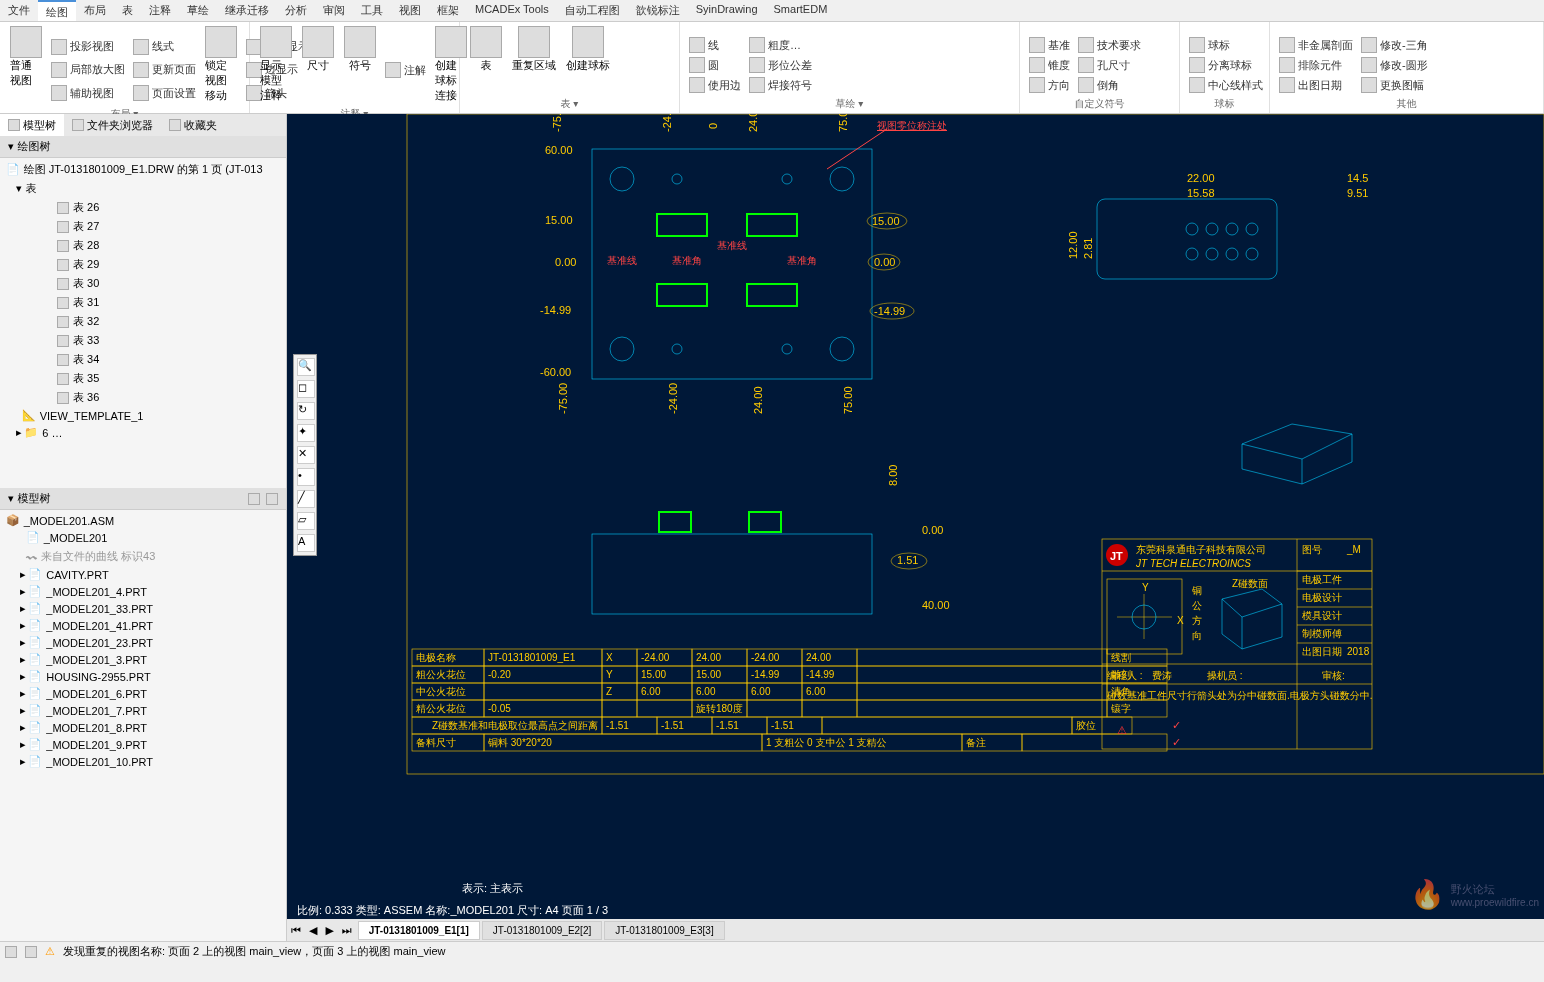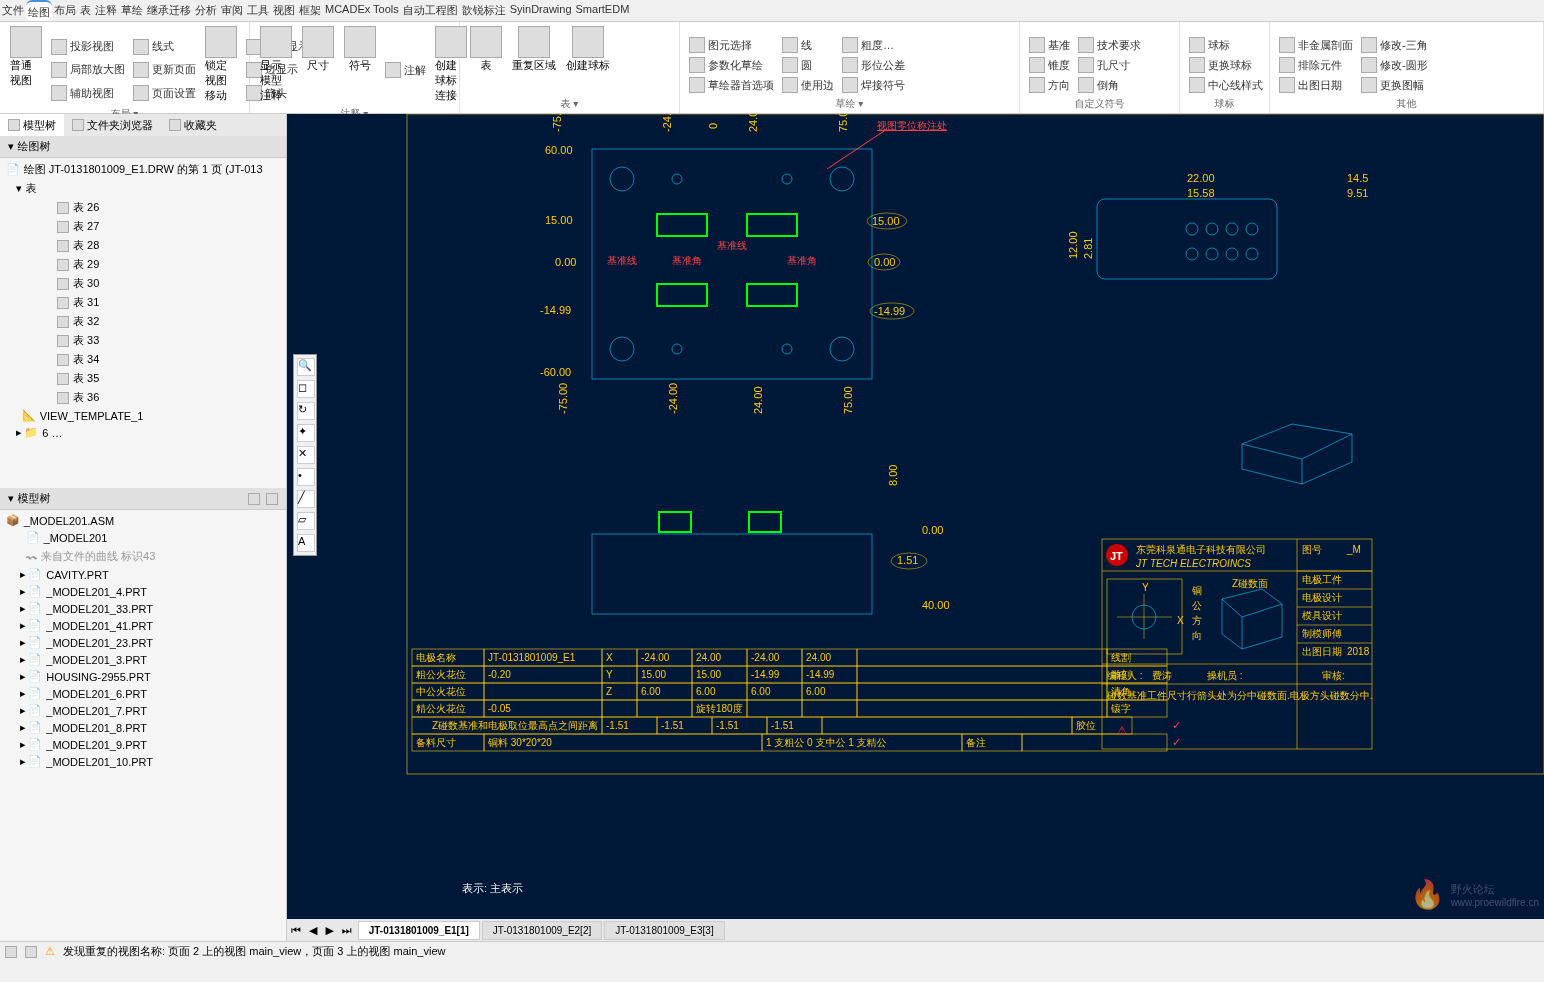--- a/index.html
+++ b/index.html
@@ -1,18 +1,18 @@
 <!DOCTYPE html>
 <html><head>
 <meta charset="utf-8">
 <style>
 *{margin:0;padding:0;box-sizing:border-box;font-family:"Microsoft YaHei",sans-serif;font-size:11px;}
 body{background:#f0f0f0;overflow:hidden;width:1544px;height:982px;}
 .menu-bar{background:#f0f0f0;display:flex;height:22px;border-bottom:1px solid #ccc;}
-.menu-item{padding:3px 2px;cursor:pointer;color:#333;border-radius:6px;}
+.menu-item{padding:3px 8px;cursor:pointer;color:#333;}
 .menu-item.active{background:#fff;border-top:2px solid #4a90d9;}
 .ribbon{background:#fff;height:92px;display:flex;border-bottom:1px solid #ccc;}
 .ribbon-group{border-right:1px solid #e0e0e0;padding:2px 6px;display:flex;flex-direction:column;}
 .ribbon-buttons{display:flex;flex:1;gap:2px;}
 .ribbon-col{display:flex;flex-direction:column;justify-content:space-around;margin-top:11px;}
 .ribbon-btn{display:flex;align-items:center;gap:3px;padding:1px 3px;white-space:nowrap;color:#333;cursor:pointer;}
 .ribbon-btn-v{display:flex;flex-direction:column;align-items:center;padding:2px 4px;cursor:pointer;}
 .ribbon-label{text-align:center;color:#666;font-size:10px;padding-top:2px;}
 .icon-ph{width:16px;height:16px;background:#ddd;display:inline-block;border:1px solid #aaa;}
 .icon-lg{width:32px;height:32px;background:#ddd;display:inline-block;border:1px solid #aaa;}
@@ -166,34 +166,20 @@
           <span>创建球标</span>
         </div>
     </div>
     <div class="ribbon-label">表 ▾</div>
   </div>
   <div class="ribbon-group" style="width:340px">
     <div class="ribbon-buttons">
       <div class="ribbon-col">
         <div class="ribbon-btn">
             <span class="icon-ph"></span>
-            <span>图元选择</span>
-          </div>
-        <div class="ribbon-btn">
-            <span class="icon-ph"></span>
-            <span>参数化草绘</span>
-          </div>
-        <div class="ribbon-btn">
-            <span class="icon-ph"></span>
-            <span>草绘器首选项</span>
-          </div>
-      </div>
-      <div class="ribbon-col">
-        <div class="ribbon-btn">
-            <span class="icon-ph"></span>
             <span>线</span>
           </div>
         <div class="ribbon-btn">
             <span class="icon-ph"></span>
             <span>圆</span>
           </div>
         <div class="ribbon-btn">
             <span class="icon-ph"></span>
             <span>使用边</span>
           </div>
@@ -250,21 +236,21 @@
   </div>
   <div class="ribbon-group" style="width:90px">
     <div class="ribbon-buttons">
       <div class="ribbon-col">
         <div class="ribbon-btn">
             <span class="icon-ph"></span>
             <span>球标</span>
           </div>
         <div class="ribbon-btn">
             <span class="icon-ph"></span>
-            <span>更换球标</span>
+            <span>分离球标</span>
           </div>
         <div class="ribbon-btn">
             <span class="icon-ph"></span>
             <span>中心线样式</span>
           </div>
       </div>
     </div>
     <div class="ribbon-label">球标</div>
   </div>
   <div class="ribbon-group" style="flex:1">
@@ -588,20 +574,21 @@
         <line x1="0" y1="145" x2="270" y2="145" class="table-border"></line>
         <text x="5" y="140" class="table-cell">编程人 :</text>
         <text x="50" y="140" class="table-cell">费涛</text>
         <text x="105" y="140" class="table-cell">操机员 :</text>
         <text x="220" y="140" class="table-cell">审核:</text>
         <text x="5" y="160" class="table-cell" font-size="9">碰数基准工件尺寸行箭头处为分中碰数面.电极方头碰数分中.</text>
         <text x="15" y="195" fill="#ff3333" font-size="20">⚠</text>
       </g>
     </svg>
     <div style="position:absolute;bottom:45px;left:175px;color:#fff;font-size:11px">表示: 主表示</div>
+    <div class="status-bar">比例: 0.333    类型: ASSEM    名称:_MODEL201    尺寸: A4    页面 1  / 3</div>
     <div class="tab-strip">
       <span class="tab-nav">⏮</span>
       <span class="tab-nav">◀</span>
       <span class="tab-nav">▶</span>
       <span class="tab-nav">⏭</span>
       <div class="doc-tab" style="font-weight:bold">JT-0131801009_E1[1]</div>
       <div class="doc-tab inactive">JT-0131801009_E2[2]</div>
       <div class="doc-tab inactive">JT-0131801009_E3[3]</div>
     </div>
     <div class="watermark">

